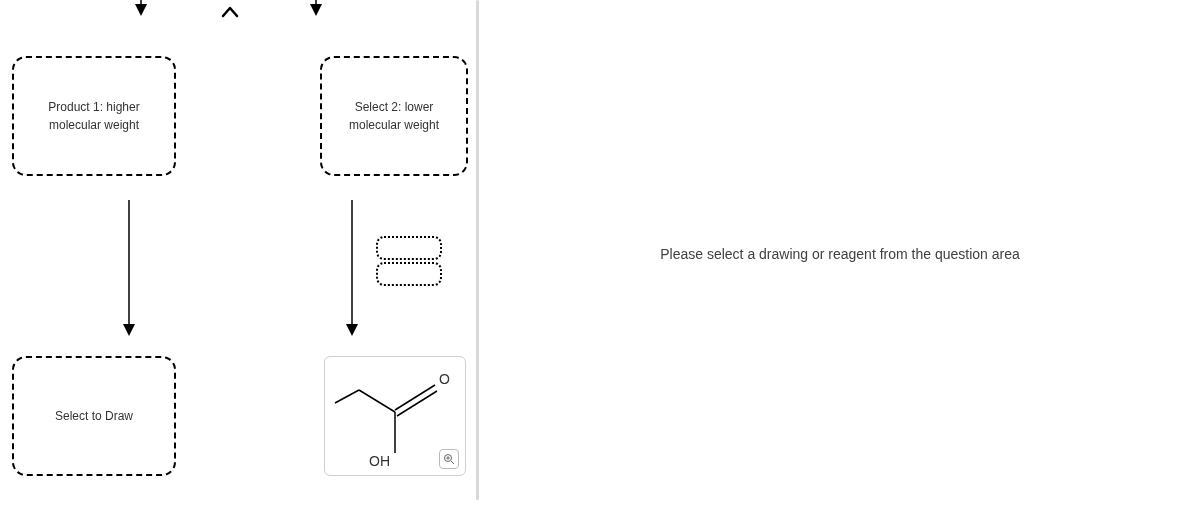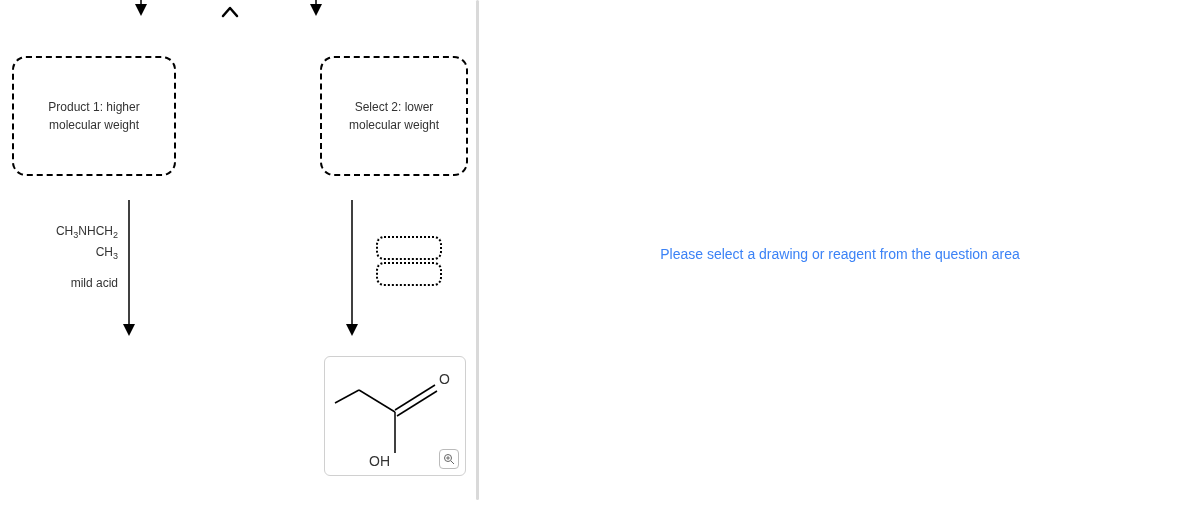--- a/index.html
+++ b/index.html
@@ -1,19 +1,19 @@
 <!DOCTYPE html>
 <html><head>
 <meta charset="utf-8">
 <style>
   html,body{margin:0;padding:0;width:1200px;height:507px;font-family:Arial,Helvetica,sans-serif;color:#333;background:#fff;overflow:hidden}
   .left-pane{position:absolute;left:0;top:0;width:476px;height:505px}
   .divider{position:absolute;left:476px;top:0;width:3px;height:500px;background:#d9d9d9;border-radius:2px}
   .right-pane{position:absolute;left:480px;top:0;right:0;height:507px;display:flex;align-items:center;justify-content:center}
-  .instruction{font-size:14px;color:#3b82f6}
+  .instruction{font-size:14px;color:#404040}
   .dashed-box{position:absolute;border:2px dashed #000;border-radius:14px;display:flex;align-items:center;justify-content:center;text-align:center;font-size:12px;line-height:1.5;padding:4px;box-sizing:border-box;cursor:pointer}
   .small-dashed{position:absolute;border:2px dotted #000;border-radius:8px}
   .reagent{position:absolute;font-size:12px;text-align:right;line-height:1.5}
   .sub{font-size:9px;vertical-align:sub}
   .molecule-box{position:absolute;border:1px solid #d0d0d0;border-radius:6px;background:#fff}
   .zoom-btn{position:absolute;width:18px;height:18px;border:1px solid #bbb;border-radius:4px;display:flex;align-items:center;justify-content:center;font-size:10px;color:#666;cursor:pointer;background:#fff}
   .atom-label{position:absolute;font-size:14px;font-family:Arial}
   .caret-btn{position:absolute;cursor:pointer}
 </style>
 </head>
@@ -53,31 +53,24 @@
 
   <svg style="position:absolute;left:0;top:0" width="200" height="400">
     <defs>
       <marker id="ah2" markerWidth="8" markerHeight="8" refX="4" refY="4" orient="auto">
         <path d="M0,0 L8,4 L0,8 Z" fill="#000"></path>
       </marker>
     </defs>
     <line x1="129" y1="200" x2="129" y2="330" stroke="#000" stroke-width="1.5" marker-end="url(#ah2)"></line>
   </svg>
 
-  <div class="reagent" style="left:18px;top:222px;width:100px">
-    <div>
-      <span>CH</span><span class="sub">3</span><span>NHCH</span><span class="sub">2</span>
-    </div>
-    <div>
-      <span>CH</span><span class="sub">3</span>
-    </div>
-    <div style="height:10px"></div>
-    <div>mild acid</div>
+
+  <div class="dashed-box" style="left:12px;top:356px;width:164px;height:120px">
+    <span>Select to Draw</span>
   </div>
-
 
   <svg style="position:absolute;left:300px;top:0" width="170" height="400">
     <defs>
       <marker id="ah3" markerWidth="8" markerHeight="8" refX="4" refY="4" orient="auto">
         <path d="M0,0 L8,4 L0,8 Z" fill="#000"></path>
       </marker>
     </defs>
     <line x1="52" y1="200" x2="52" y2="330" stroke="#000" stroke-width="1.5" marker-end="url(#ah3)"></line>
   </svg>
 

